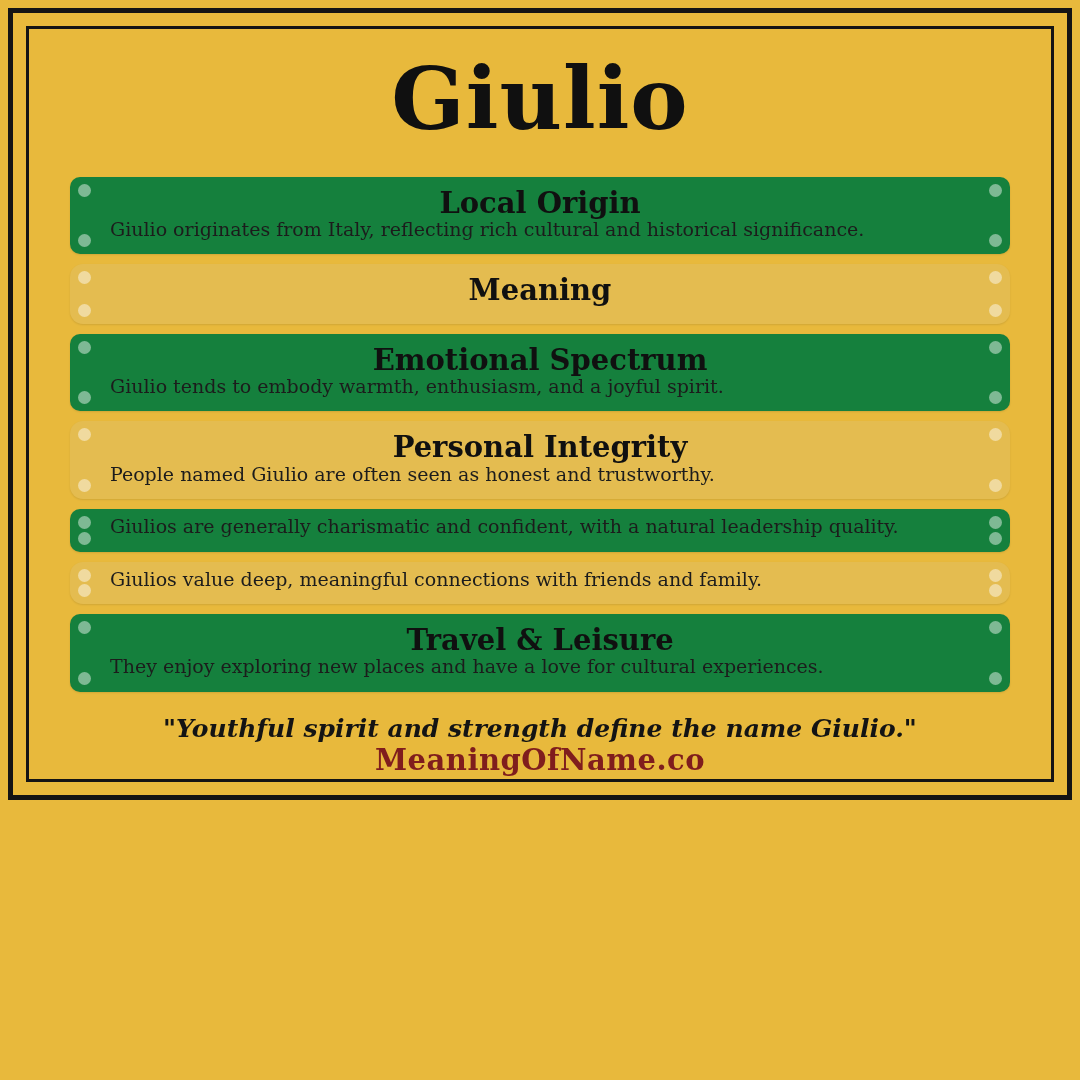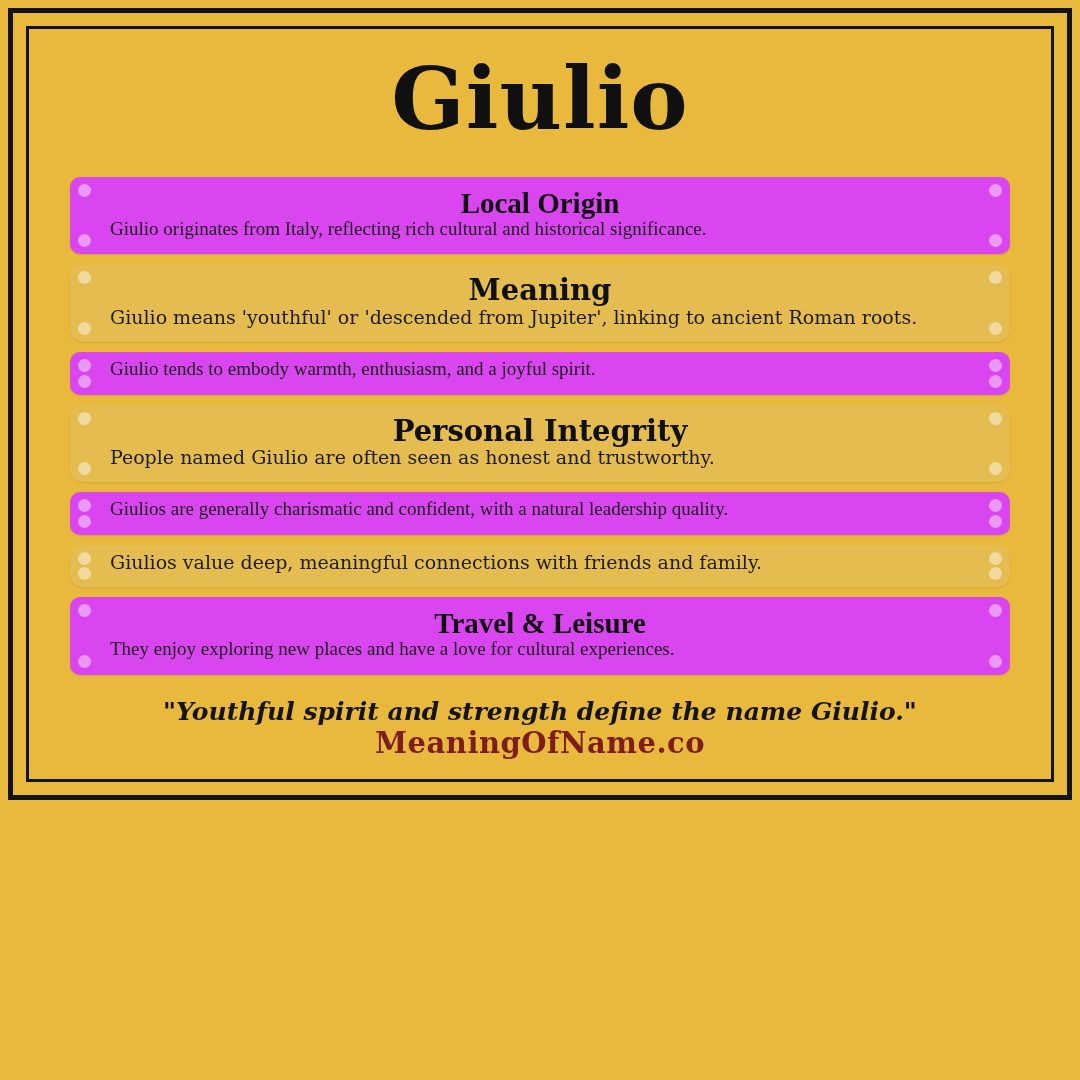--- a/index.html
+++ b/index.html
@@ -67,22 +67,21 @@
     padding: 0 34px;
   }
   .card {
     position: relative;
     border-radius: 10px;
     padding: 10px 40px 14px 40px;
     box-sizing: border-box;
     box-shadow: 0 1px 2px rgba(0,0,0,0.10);
   }
   .card.light {
-    background: #d946ef;
-    font-family: Liberation Serif, serif;
+    background: #15803d;
   }
   .card.dark {
     background: #e4bc50;
     border-radius: 13px;
   }
   
   .rivet {
     position: absolute;
     width: 13px;
     height: 13px;
@@ -148,28 +147,28 @@
         <div class="card-title">Local Origin</div>
         <div class="card-desc">Giulio originates from Italy, reflecting rich cultural and historical significance.</div>
       </div>
 
       <div class="card dark">
         <span class="rivet tl"></span>
         <span class="rivet tr"></span>
         <span class="rivet bl"></span>
         <span class="rivet br"></span>
         <div class="card-title">Meaning</div>
-        <div class="card-desc">Giulio means 'youthful' or 'descended from Jupiter', linking to ancient Roman roots.</div>
-      </div>
-
-      <div class="card light">
-        <span class="rivet tl"></span>
-        <span class="rivet tr"></span>
-        <span class="rivet bl"></span>
-        <span class="rivet br"></span>
+      </div>
+
+      <div class="card light">
+        <span class="rivet tl"></span>
+        <span class="rivet tr"></span>
+        <span class="rivet bl"></span>
+        <span class="rivet br"></span>
+        <div class="card-title">Emotional Spectrum</div>
         <div class="card-desc">Giulio tends to embody warmth, enthusiasm, and a joyful spirit.</div>
       </div>
 
       <div class="card dark">
         <span class="rivet tl"></span>
         <span class="rivet tr"></span>
         <span class="rivet bl"></span>
         <span class="rivet br"></span>
         <div class="card-title">Personal Integrity</div>
         <div class="card-desc">People named Giulio are often seen as honest and trustworthy.</div>

